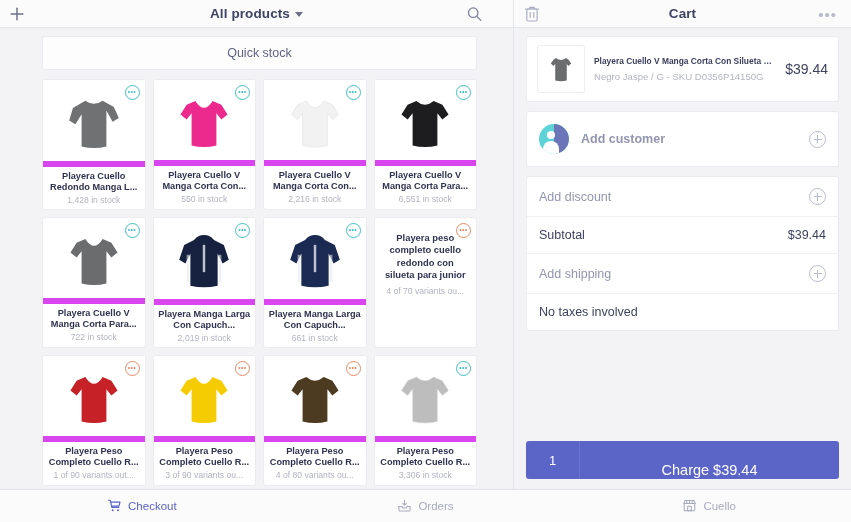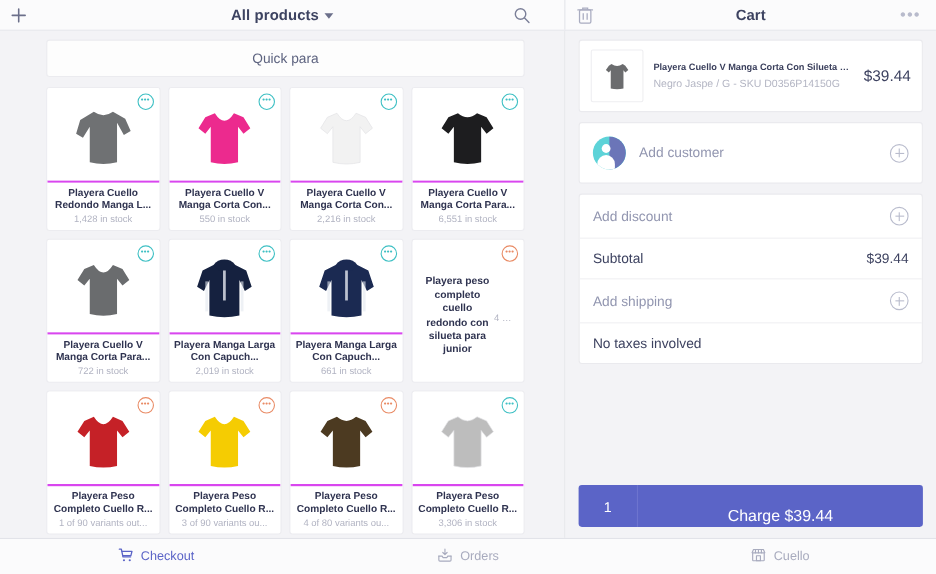--- a/index.html
+++ b/index.html
@@ -98,41 +98,41 @@
     overflow: hidden;
   }
   .card-img {
     flex: 1;
     display: flex; align-items: center; justify-content: center;
     position: relative;
     padding: 5px 0 0;
     background: #fff;
   }
   .card-meta {
-    border-top: 2px solid #d946ef;
+    border-top: 6px solid #d946ef;
     padding: 4px 3px 5px;
     text-align: center;
   }
   .card-title {
     font-size: 9.2px; color: #2f3350; font-weight: bold;
     line-height: 1.22;
     display: -webkit-box; -webkit-line-clamp: 2; -webkit-box-orient: vertical;
     overflow: hidden;
     padding: 0 1px;
   }
   .card-stock {
     font-size: 8.6px; color: #b1b3c2; margin-top: 2px;
     white-space: nowrap; overflow: hidden; text-overflow: ellipsis;
   }
   
   .card.noimg { justify-content: center; }
   .card.noimg .card-body-text {
     flex: 1;
-    display: flex; 
-    align-items: center; justify-content: space-between;
+    display: flex; flex-direction: column;
+    align-items: center; justify-content: flex-start;
     padding: 14px 8px 6px;
     text-align: center;
   }
   .card.noimg .nt {
     font-size: 9.4px; font-weight: bold; color: #2f3350; line-height: 1.32;
   }
   .card.noimg .ns {
     font-size: 8.6px; color: #b1b3c2; margin-top: 4px;
     white-space: nowrap; overflow: hidden; text-overflow: ellipsis;
     max-width: 100%;
@@ -190,20 +190,21 @@
   }
   .li-price {
     font-size: 14px; color: #3d4260; font-weight: normal;
     white-space: nowrap;
   }
 
   .customer-row {
     display: flex; align-items: center;
     padding: 12px 12px; gap: 12px;
     margin-top: 9px;
+    font-weight: bold;
   }
   .avatar {
     width: 30px; height: 30px; border-radius: 50%;
     background: #5dd3d8; position: relative; overflow: hidden;
     flex-shrink: 0;
   }
   .avatar::after {
     content: ""; position: absolute; right: 0; top: 0;
     width: 50%; height: 100%;
     background: #6b75b8;
@@ -312,21 +313,21 @@
       </span>
       <div class="topbar-title">Cart</div>
       <span class="dots-icon">•••</span>
     </div>
   </div>
 
   <div class="body">
 
     <div class="left">
       <div class="quick-sale">
-        <span>Quick para</span>
+        <span>Quick stock</span>
       </div>
       <div class="grid" id="product-grid">
           <div class="card">
             <div class="card-img">
               <span class="badge">
                 <span class="bdots">•••</span>
               </span>
               <svg class="shirt tall" viewBox="0 0 100 100">
                 <path d="M36 14 L16 26 L10 46 L20 52 L30 36 L30 88 Q50 93 70 88 L70 30 L80 48 L90 42 L82 24 L64 14 Q50 24 36 14 Z" fill="#6f7173" stroke="none" stroke-width="1"></path>
               </svg>

